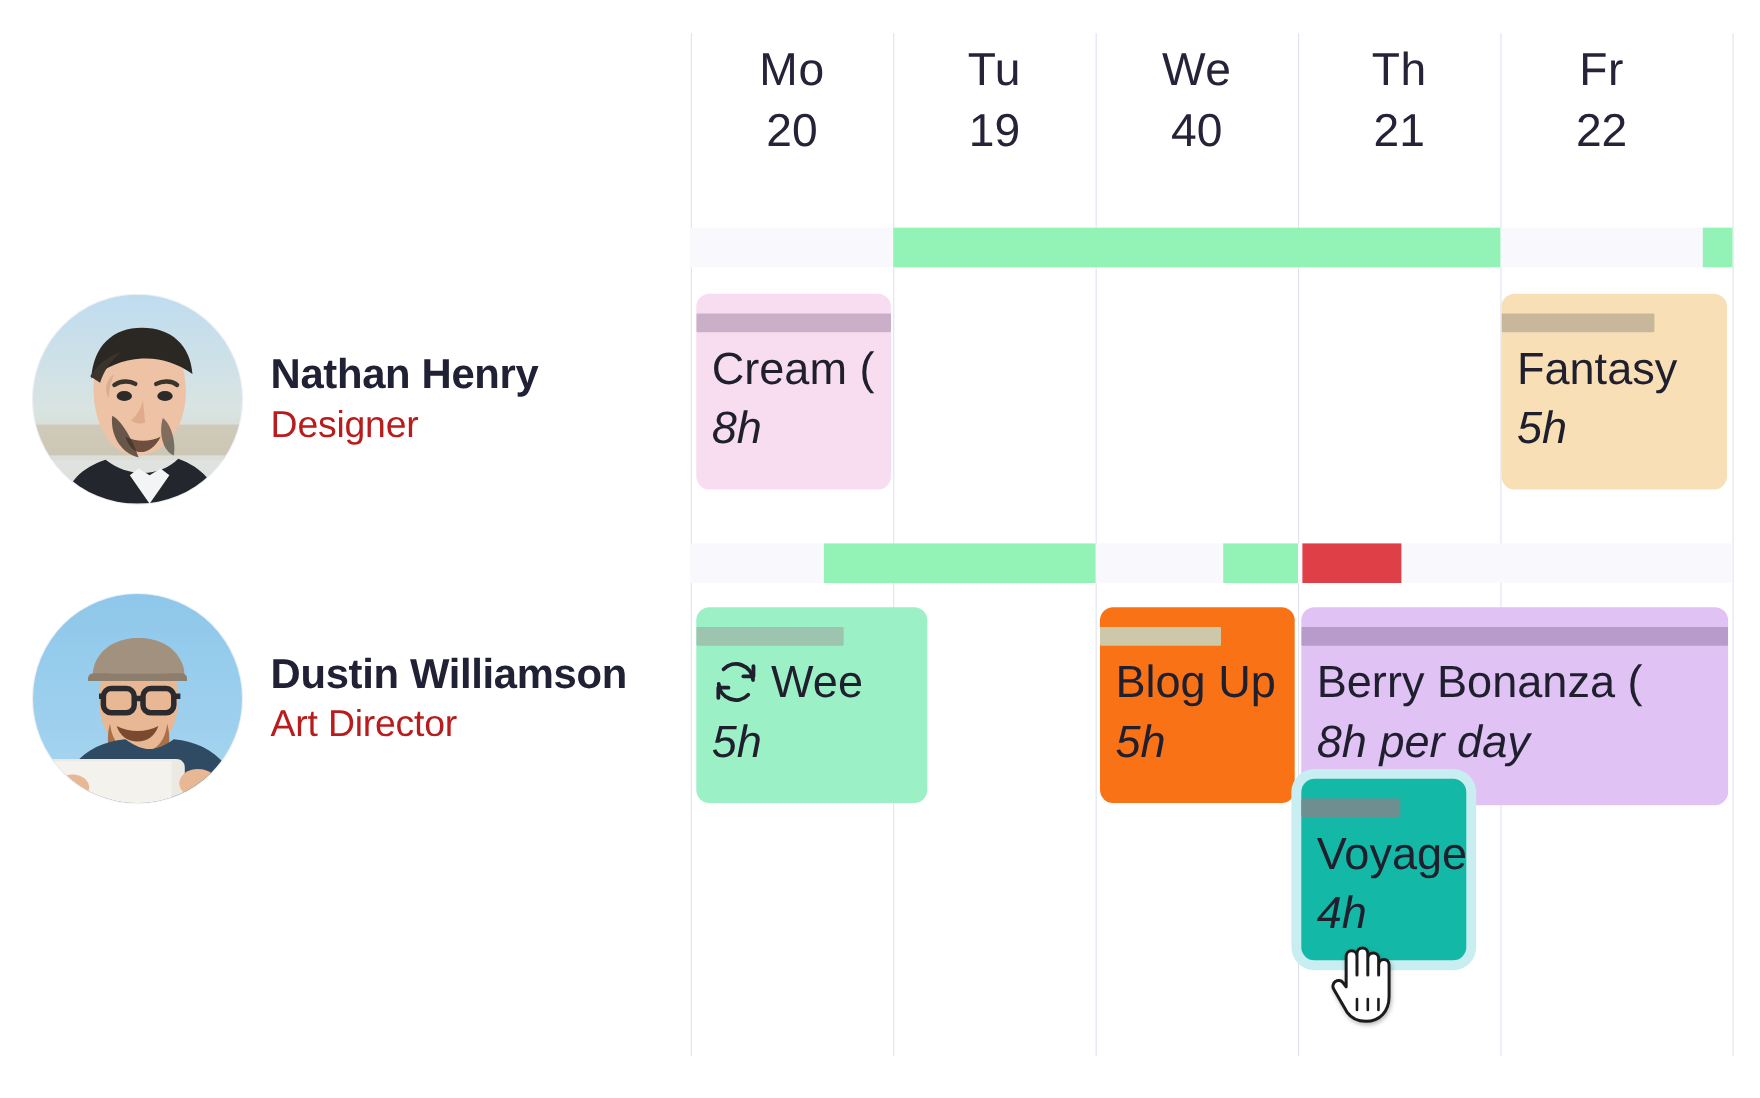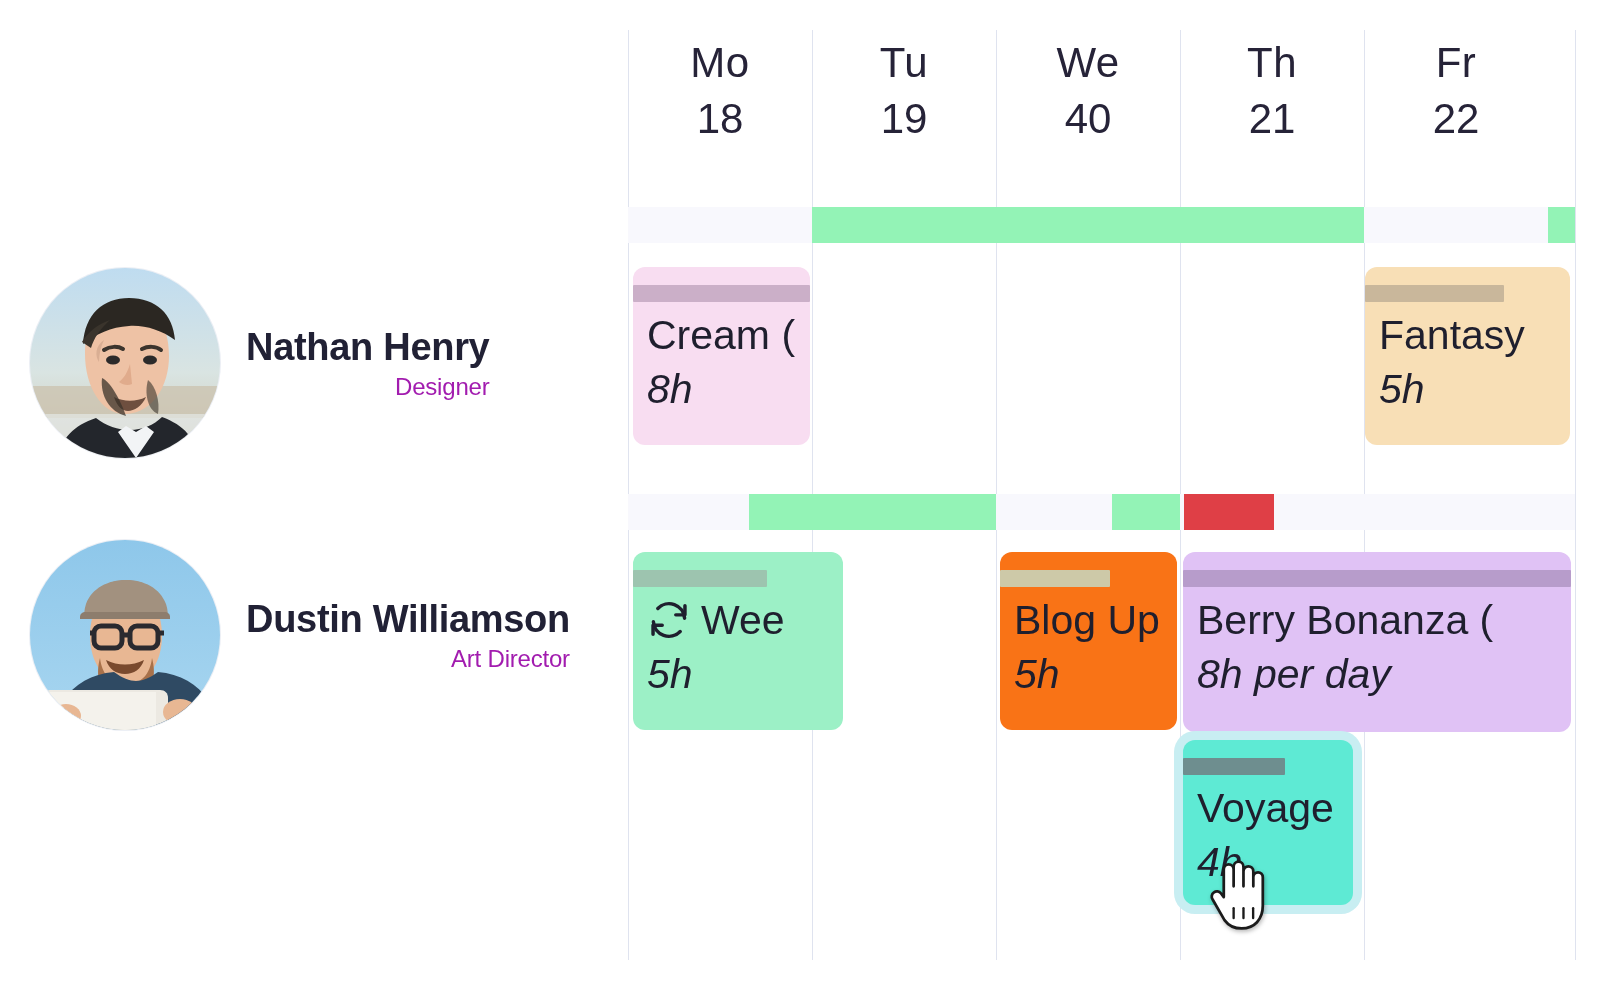--- a/index.html
+++ b/index.html
@@ -66,32 +66,32 @@
     height: 190px;
     border-radius: 50%;
     overflow: hidden;
     flex: 0 0 auto;
     position: relative;
     background: #eef2f6;
     box-shadow: 0 0 0 1px #eceff5;
   }
   .avatar svg { display: block; width: 100%; height: 100%; }
 
-  .person-text { display: flex; flex-direction: column; gap: 4px; align-items: flex-end; }
+  .person-text { display: flex; flex-direction: column; gap: 4px; }
   .person-name {
     font-size: 38px;
     font-weight: 700;
     color: #212135;
     letter-spacing: -0.3px;
     white-space: nowrap;
   }
   .person-role {
-    font-size: 24px;
-    font-weight: 400;
-    color: #a21caf;
+    font-size: 34px;
+    font-weight: 400;
+    color: #b91c1c;
     letter-spacing: -0.2px;
     white-space: nowrap;
   }
 
   
   .avail-strip {
     position: absolute;
     left: 628px;
     width: 947px;
     height: 36px;
@@ -164,21 +164,21 @@
     <div class="col-line" style="left:628px"></div>
     <div class="col-line" style="left:812px"></div>
     <div class="col-line" style="left:996px"></div>
     <div class="col-line" style="left:1180px"></div>
     <div class="col-line" style="left:1364px"></div>
     <div class="col-line" style="left:1575px"></div>
   </div>
 
   <div class="day-header" style="left:628px">
     <div class="dow">Mo</div>
-    <div class="dnum">18</div>
+    <div class="dnum">20</div>
   </div>
   <div class="day-header" style="left:812px">
     <div class="dow">Tu</div>
     <div class="dnum">19</div>
   </div>
   <div class="day-header" style="left:996px">
     <div class="dow">We</div>
     <div class="dnum">40</div>
   </div>
   <div class="day-header" style="left:1180px">
@@ -321,21 +321,21 @@
   <div class="task" style="left:1183px;top:552px;width:388px;height:180px;background:#e0c2f5">
     <div class="pbar" style="width:100%;background:#b79ccb"></div>
     <div class="tbody">
       <div class="ttitle">
         <span>Berry Bonanza (</span>
       </div>
       <div class="tdur">8h per day</div>
     </div>
   </div>
 
-  <div class="task selected" style="left:1183px;top:740px;width:170px;height:165px;background:#5eead4">
+  <div class="task selected" style="left:1183px;top:708px;width:150px;height:165px;background:#14b8a6">
     <div class="pbar" style="width:60%;background:#6e8e8f"></div>
     <div class="tbody">
       <div class="ttitle">
         <span>Voyage</span>
       </div>
       <div class="tdur">4h</div>
     </div>
   </div>
 
   <svg class="cursor" style="left:1207px;top:855px" viewBox="0 0 34 42">

